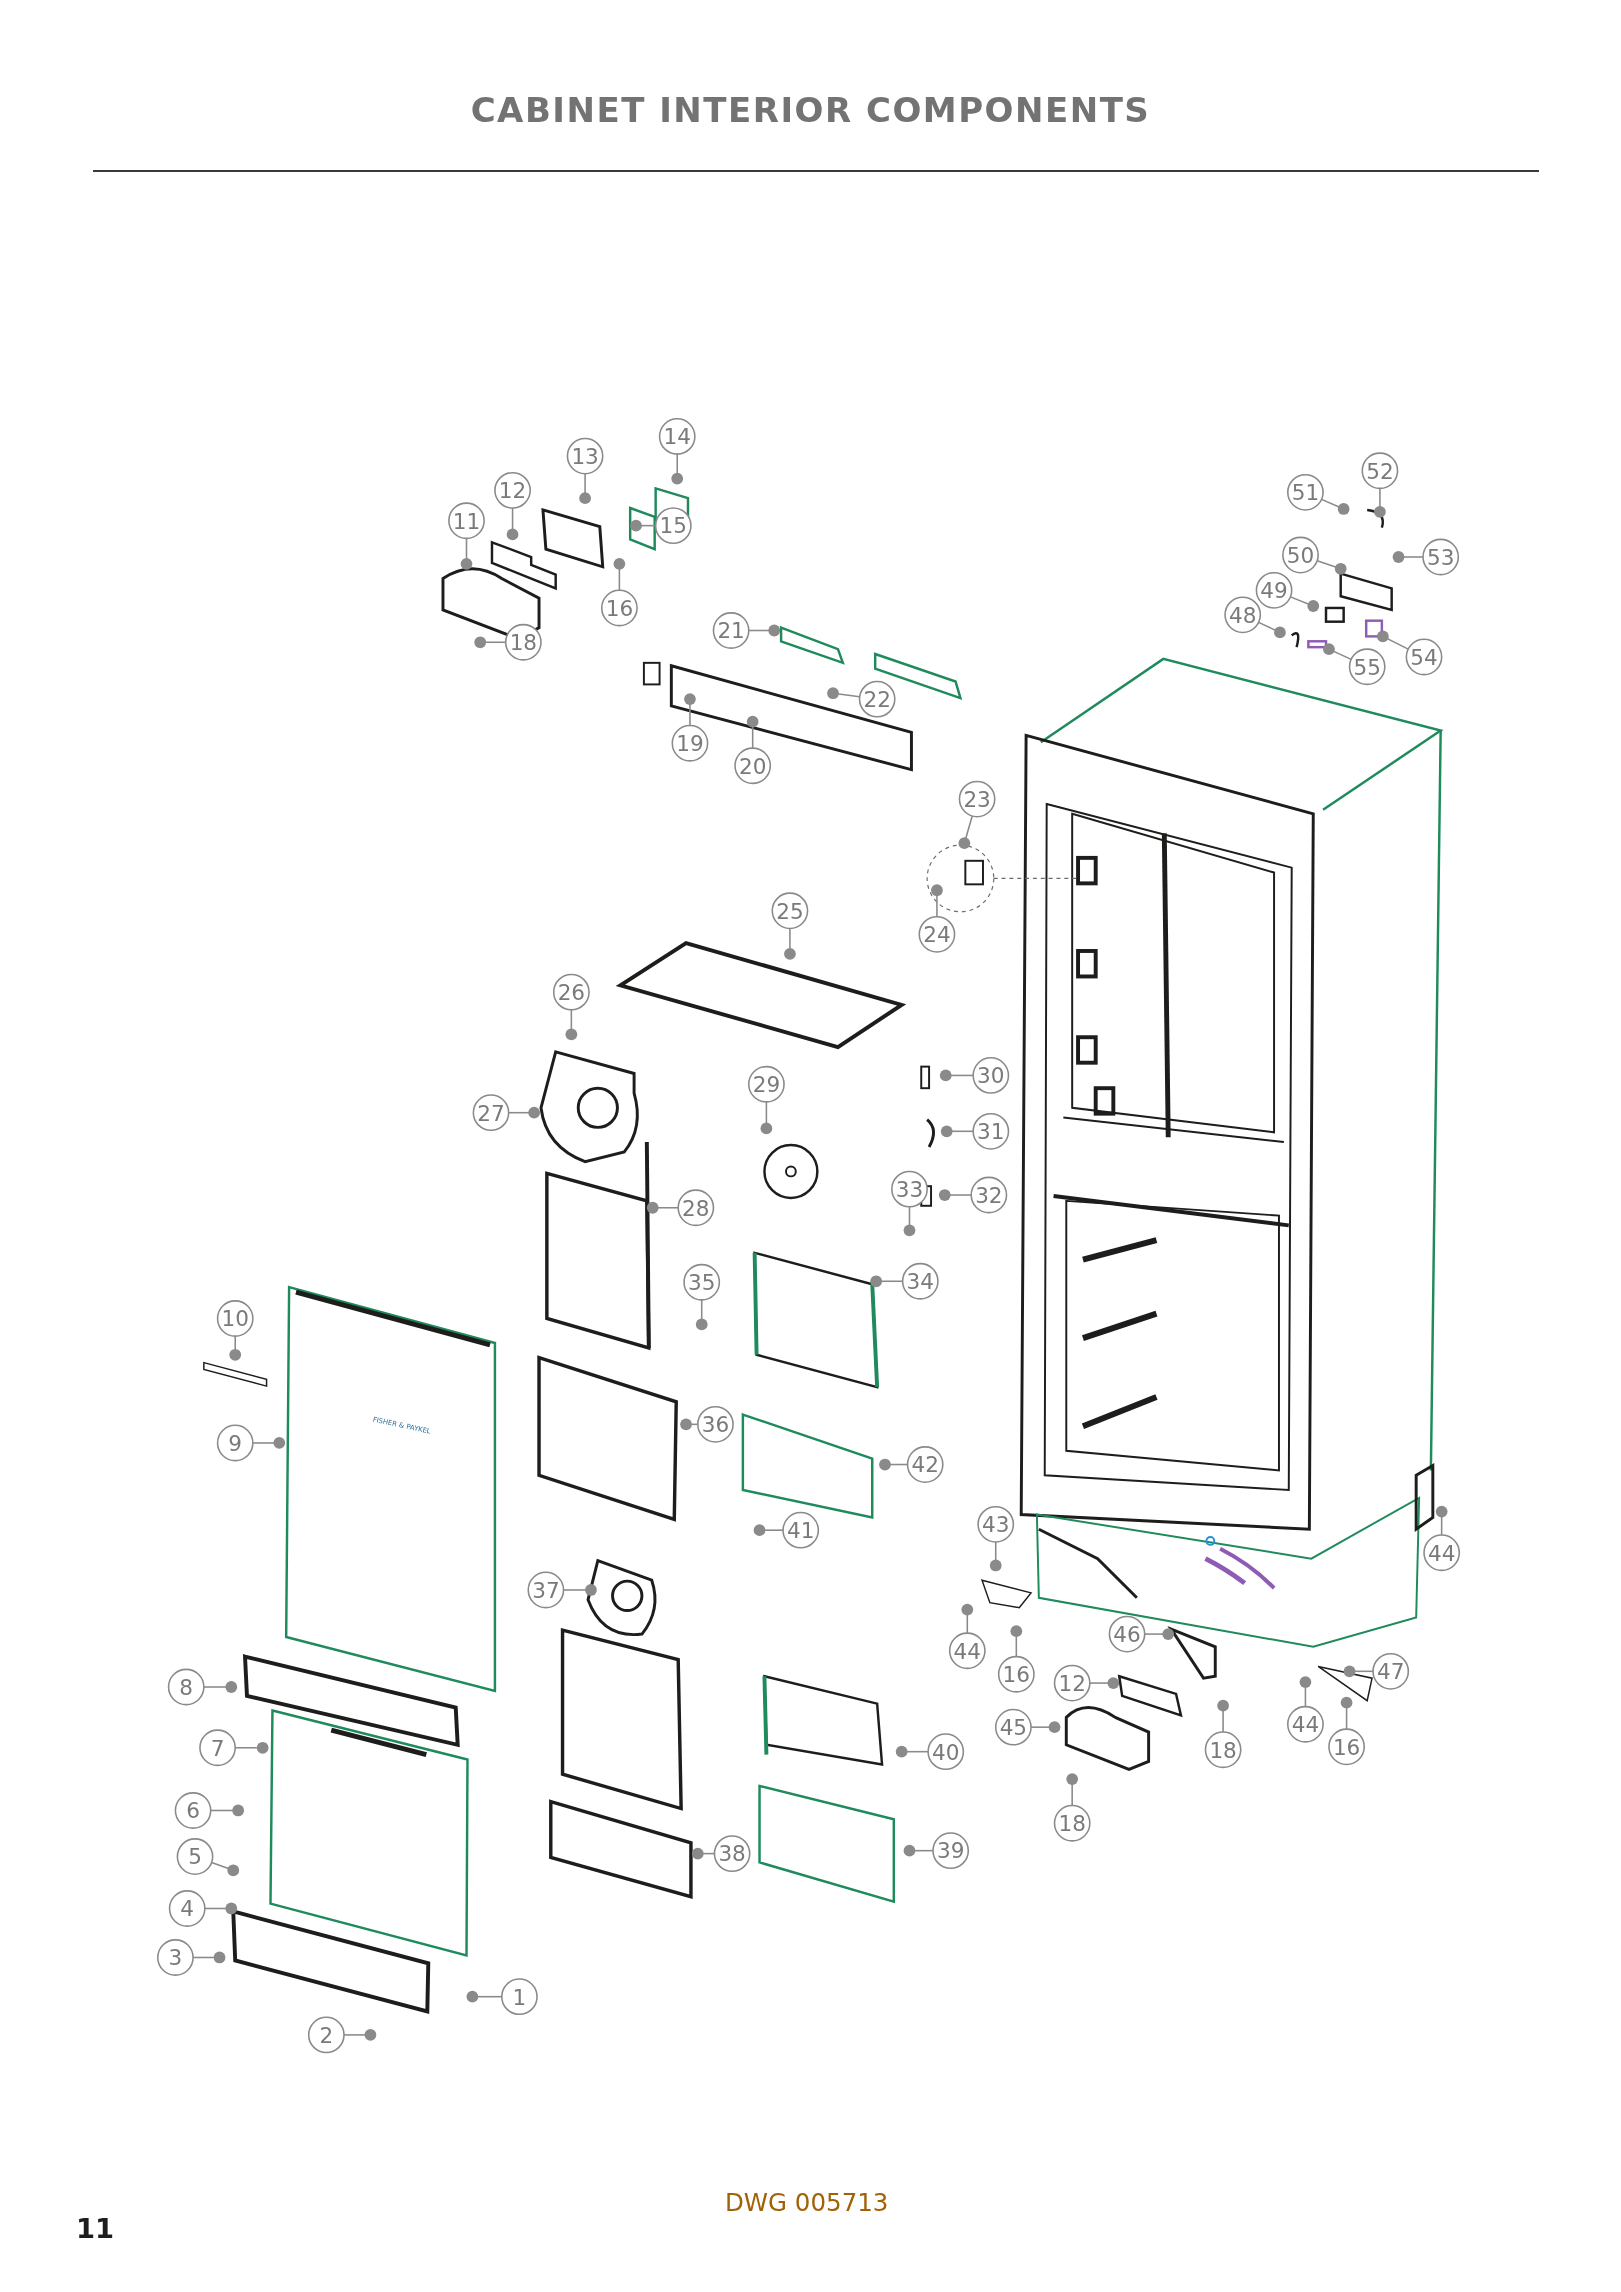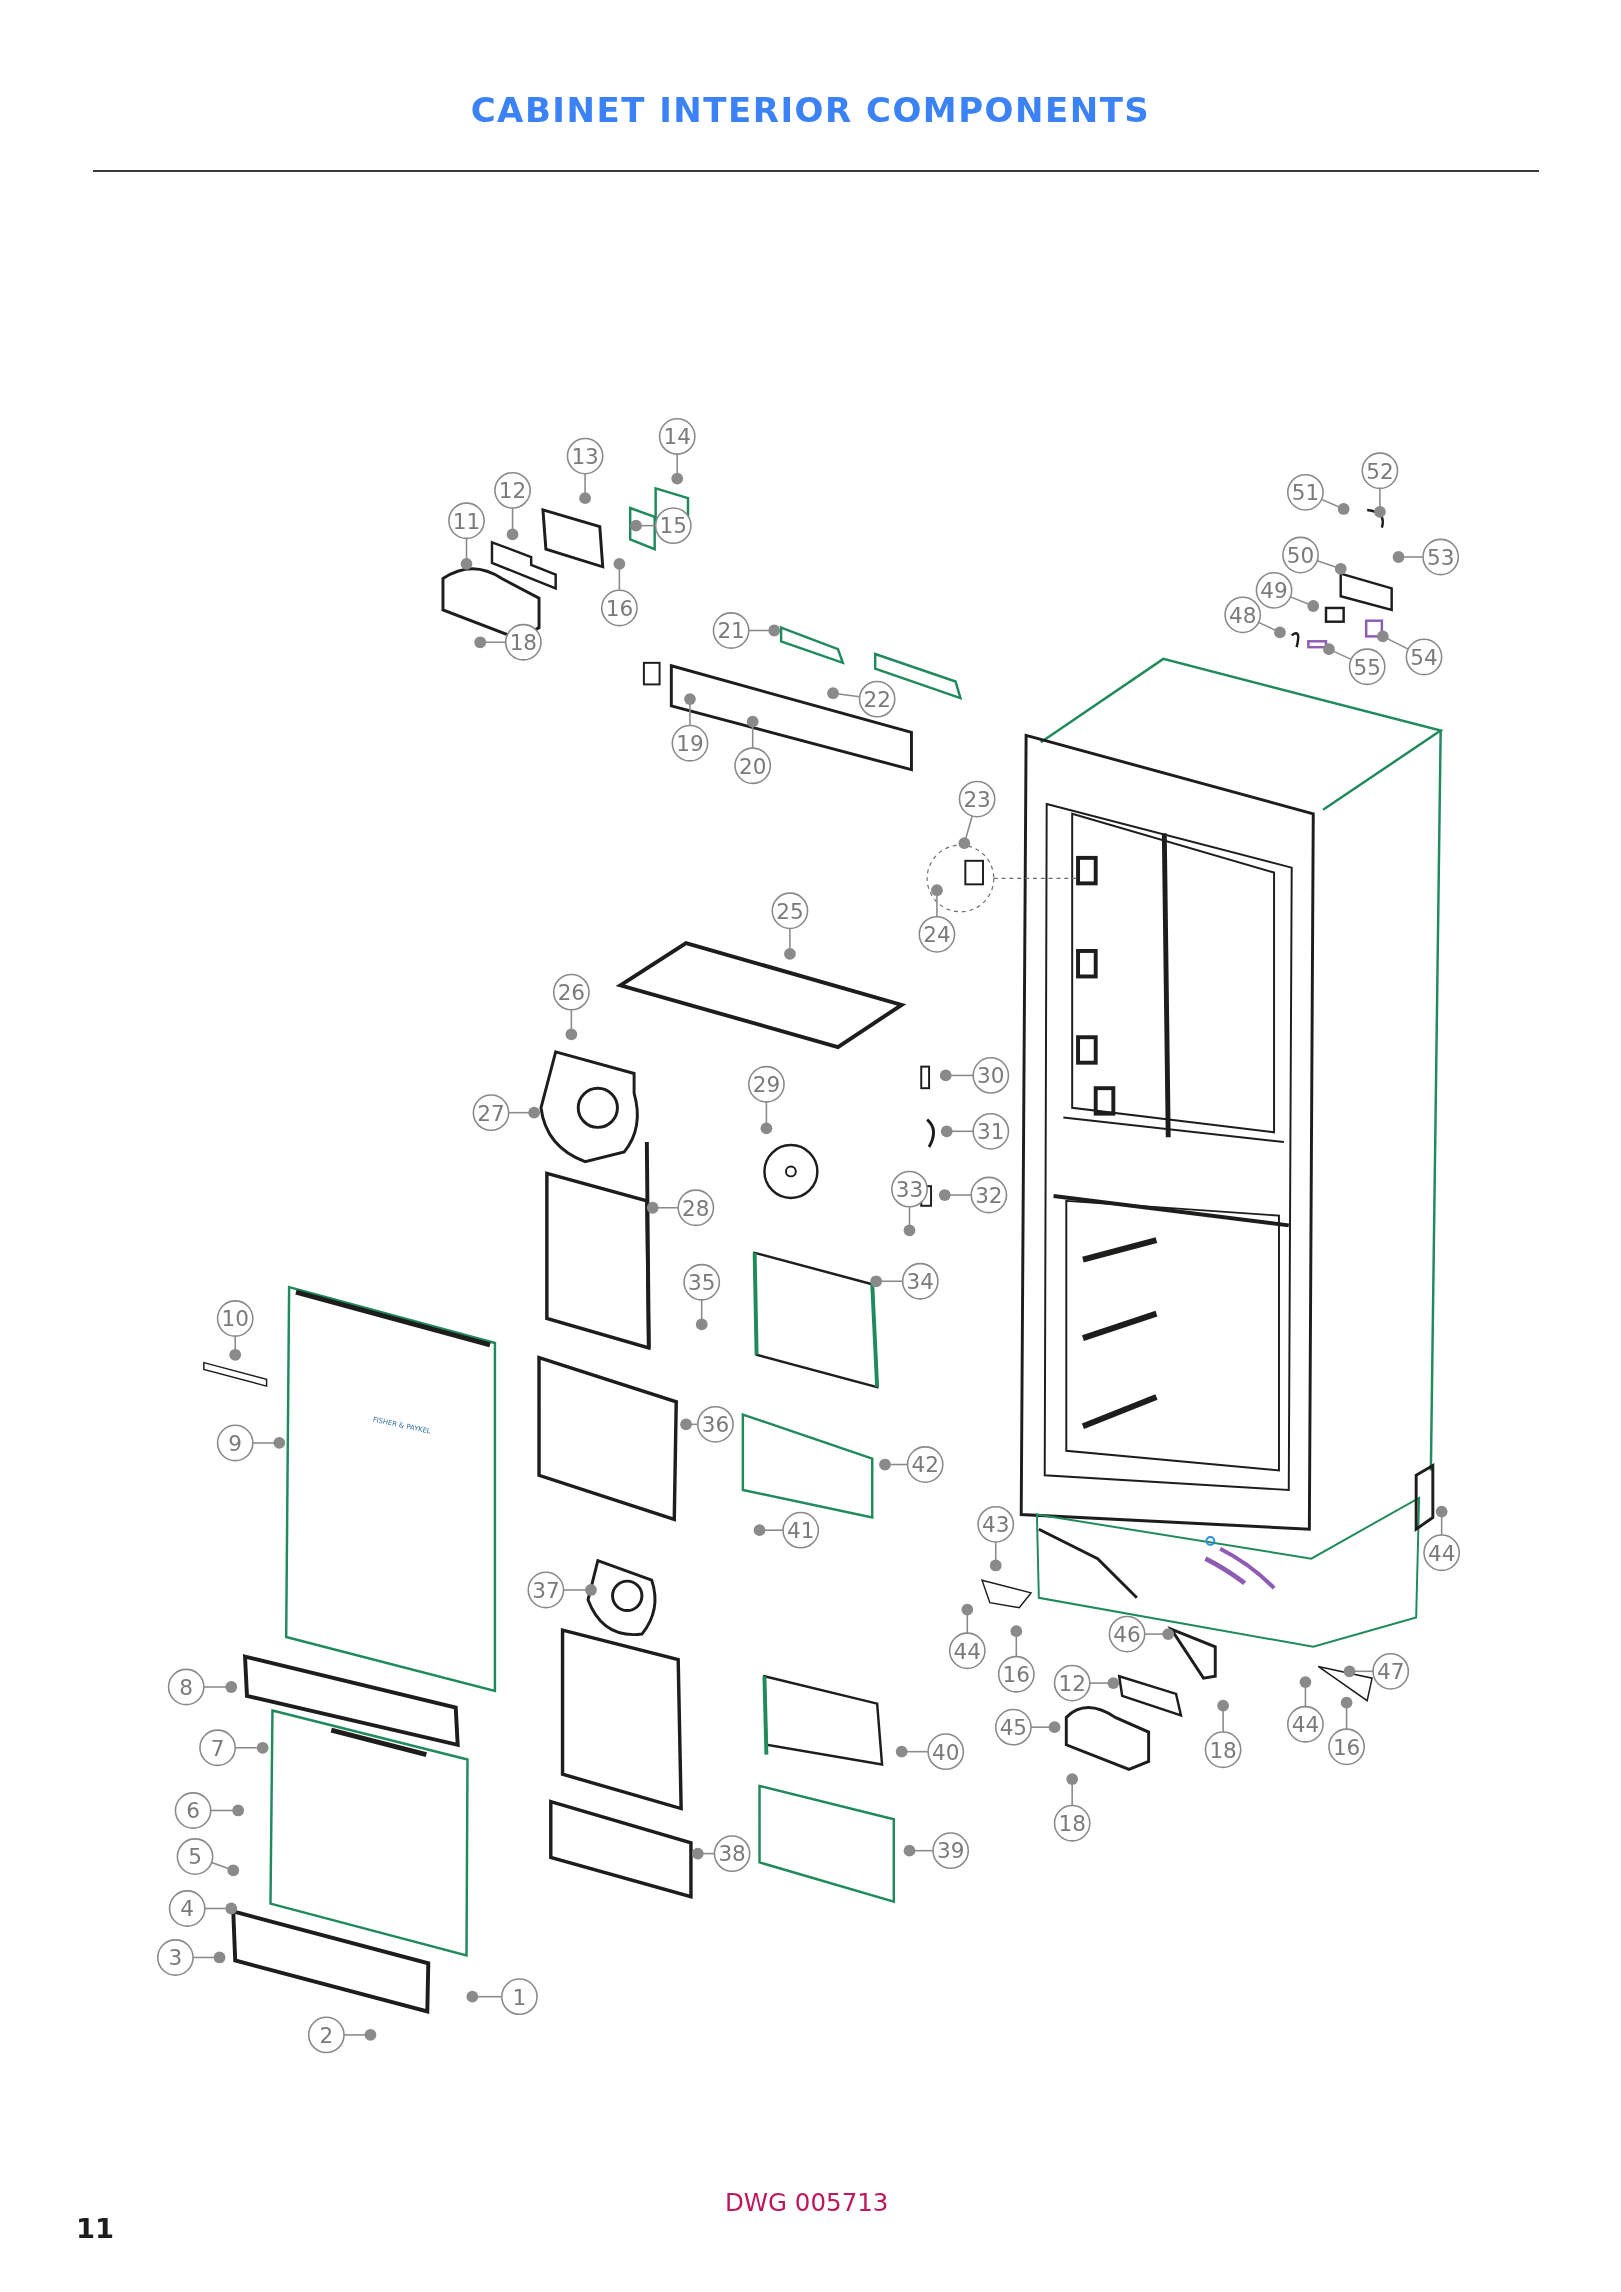--- a/index.html
+++ b/index.html
@@ -1,21 +1,21 @@
 <!DOCTYPE html>
 <html><head>
 <meta charset="utf-8">
 <style>
   html, body { margin: 0; padding: 0; background: #ffffff; }
   body { width: 1621px; height: 2293px; position: relative; overflow: hidden; font-family: "Liberation Sans", sans-serif; color: #1d1d1b; }
-  .page-title { position: absolute; top: 90px; left: 0; width: 1621px; text-align: center; font-size: 34px; font-weight: bold; letter-spacing: 1.5px; color: #3b82f6; font-family: "DejaVu Sans", sans-serif; }
+  .page-title { position: absolute; top: 90px; left: 0; width: 1621px; text-align: center; font-size: 34px; font-weight: bold; letter-spacing: 1.5px; color: #737373; font-family: "DejaVu Sans", sans-serif; }
   .title-rule { position: absolute; top: 170px; left: 93px; width: 1446px; height: 2px; background: #3a3a3a; }
   .drawing { position: absolute; top: 0; left: 0; width: 1621px; height: 2293px; }
   .callout-text { font-family: "DejaVu Sans", sans-serif; font-size: 22px; fill: #7a7a7a; }
-  .footer-dwg { position: absolute; top: 2188px; left: 725px; font-size: 24.5px; color: #be185d; font-family: "DejaVu Sans", sans-serif; }
+  .footer-dwg { position: absolute; top: 2188px; left: 725px; font-size: 24.5px; color: #a16207; font-family: "DejaVu Sans", sans-serif; }
   .footer-page { position: absolute; top: 2213px; left: 76px; font-size: 27.4px; font-weight: bold; color: #1d1d1b; font-family: "DejaVu Sans", sans-serif; }
 </style>
 </head>
 <body>
 
 <div class="page-title">CABINET INTERIOR COMPONENTS</div>
 <div class="title-rule"></div>
 
 <svg class="drawing" viewBox="0 0 1654 2339" xmlns="http://www.w3.org/2000/svg">
   <g fill="none" stroke="#1d1d1b" stroke-width="3">

